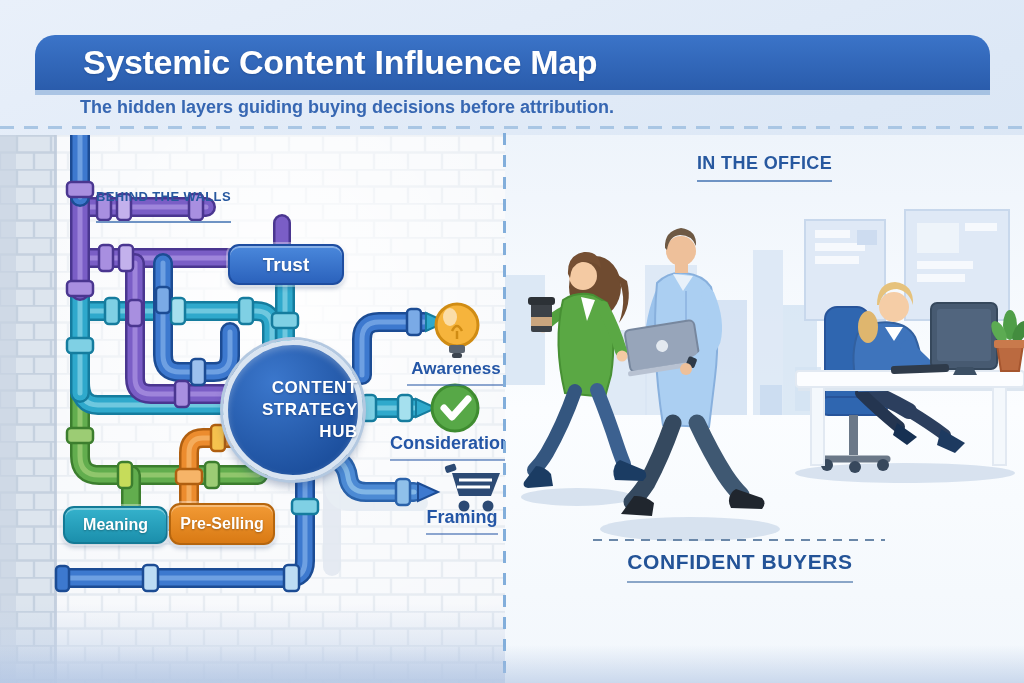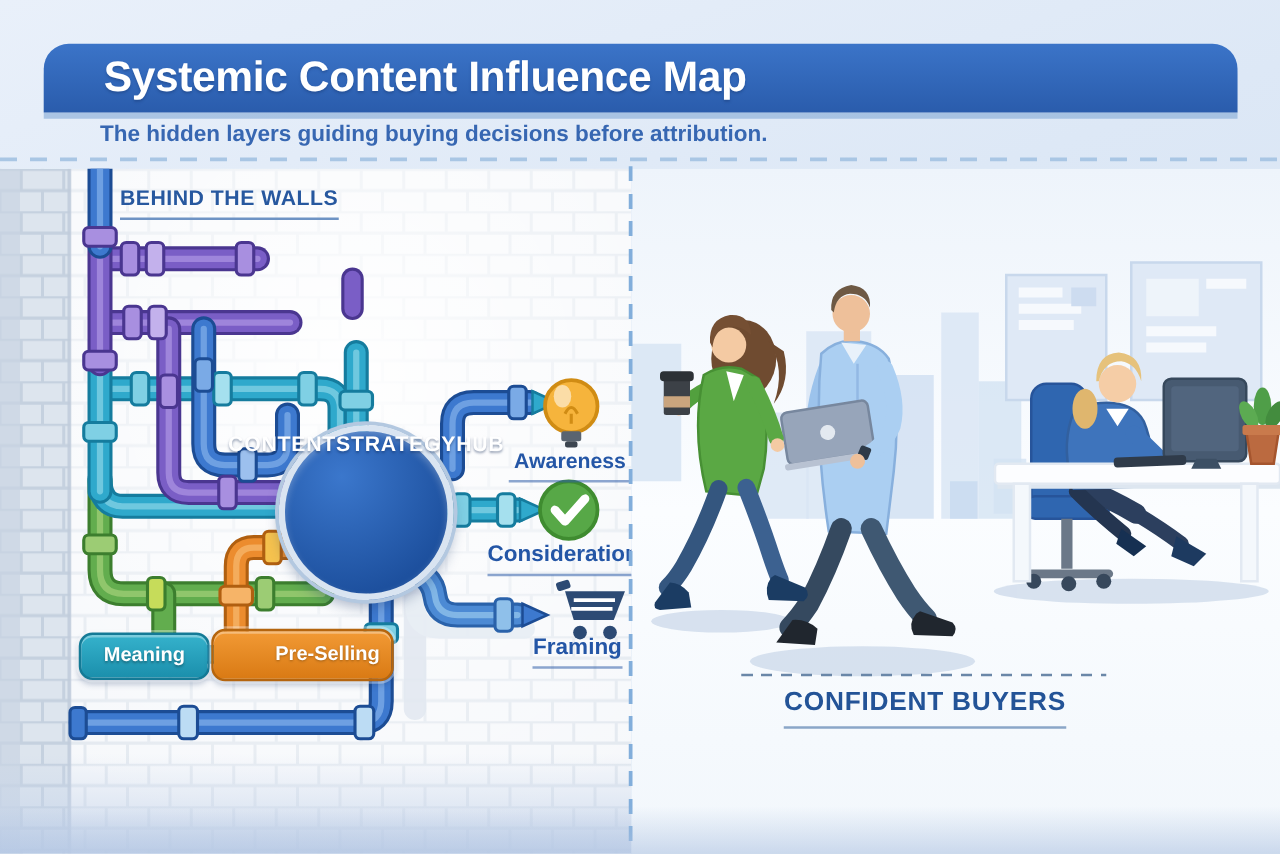--- a/index.html
+++ b/index.html
@@ -29,44 +29,44 @@
   }
   .vdash{
     position:absolute;left:503px;top:133px;width:3px;height:550px;
     background:repeating-linear-gradient(180deg,#82aedb 0 12px,transparent 12px 22px);
   }
   
   .panel-left{position:absolute;left:0;top:135px;width:505px;height:548px;}
   .panel-right{position:absolute;left:505px;top:135px;width:519px;height:548px;}
   .panel-left svg,.panel-right svg{position:absolute;left:0;top:0;}
   .section-heading{
-    position:absolute;color:#27589f;font-weight:700;font-size:17px;letter-spacing:.4px;
-    padding-bottom:5px;border-bottom:2px solid #6e93c4;white-space:nowrap;
+    position:absolute;color:#27589f;font-weight:700;font-size:13px;letter-spacing:.4px;
+    padding-bottom:17px;border-bottom:2px solid #6e93c4;white-space:nowrap;margin-top:40px;
   }
   
   .node{
     position:absolute;display:flex;align-items:center;justify-content:center;
     color:#fff;font-weight:700;border-radius:11px;
     text-shadow:0 1px 2px rgba(0,0,0,.3);
     box-shadow:0 0 0 2px rgba(255,255,255,.35),0 3px 5px rgba(30,60,110,.3),inset 0 2px 0 rgba(255,255,255,.35);
   }
   .node-pf{left:204px;top:52px;width:150px;height:36px;font-size:16px;
     background:linear-gradient(180deg,#7660c4,#4f3da0);border:2px solid #3b2c84;}
   .node-trust{left:228px;top:109px;width:112px;height:37px;font-size:19px;
     background:linear-gradient(180deg,#4a88dc,#2b62bc);border:2px solid #1e4da0;}
   .node-meaning{left:63px;top:371px;width:101px;height:34px;font-size:16px;
     background:linear-gradient(180deg,#35b2cc,#1b8fac);border:2px solid #147a96;}
   .node-presell{left:169px;top:368px;width:102px;height:38px;font-size:16px;
-    background:linear-gradient(180deg,#f29a35,#d97a14);border:2px solid #b5650e;padding-left:40px;}
+    background:linear-gradient(180deg,#f29a35,#d97a14);border:2px solid #b5650e;}
   .hub{
     position:absolute;left:223px;top:205px;width:130px;height:130px;border-radius:50%;
     background:radial-gradient(circle at 35% 28%,#3b77cc,#1d509e 75%);
     border:5px solid #d9e4f1;
     box-shadow:0 0 0 3px #b3c8e0,0 6px 10px rgba(25,55,105,.35),inset 0 3px 6px rgba(255,255,255,.25);
-    display:flex;flex-direction:row;align-items:flex-start;justify-content:center;
+    display:flex;flex-direction:column;align-items:flex-end;justify-content:center;
     color:#fff;font-weight:700;font-size:17px;letter-spacing:.6px;line-height:1.3;
     text-shadow:0 1px 2px rgba(10,35,80,.4);
   }
   .stage-label{
     position:absolute;color:#2456a6;font-weight:700;font-size:17px;text-align:center;
     padding-bottom:5px;border-bottom:2px solid rgba(50,95,170,.55);
   }
   
   .office-heading{position:absolute;top:18px;left:0;right:0;text-align:center;}
   .office-heading span{
@@ -261,20 +261,21 @@
         <rect x="445" y="330" width="11" height="7" rx="2" fill="#2c4a74" transform="rotate(-18 450 333)"></rect>
         <polygon points="452,338 500,338 491,361 459,361" fill="#2c4a74"></polygon>
         <path d="M459,345 H492 M457,352 H490" stroke="#ffffff" stroke-width="3"></path>
         <circle cx="464" cy="371" r="5.5" fill="#2c4a74"></circle>
         <circle cx="488" cy="371" r="5.5" fill="#2c4a74"></circle>
       </g>
     </svg>
 
     <div class="section-heading" style="left:96px;top:14px;">BEHIND THE WALLS</div>
 
+    <div class="node node-trust">Trust</div>
     <div class="node node-meaning">Meaning</div>
     <div class="node node-presell">Pre-Selling</div>
 
     <div class="hub">
       <span>CONTENT</span>
       <span>STRATEGY</span>
       <span>HUB</span>
     </div>
 
     <div class="stage-label" style="left:407px;top:224px;width:98px;">Awareness</div>
@@ -400,20 +401,23 @@
         <polygon points="76,162 90,165 82,186" fill="#ffffff"></polygon>
         <path d="M98,172 Q110,195 116,216" stroke="#5aa844" stroke-width="12" fill="none" stroke-linecap="round"></path>
         <circle cx="117" cy="221" r="5.5" fill="#f4caa3"></circle>
         <path d="M92,255 Q104,285 112,310 Q116,322 119,329" stroke="#3c6190" stroke-width="14" fill="none" stroke-linecap="round"></path>
         <path d="M70,256 Q58,290 42,318 Q36,328 29,335" stroke="#34567f" stroke-width="14" fill="none" stroke-linecap="round"></path>
         <path d="M115,325 L139,335 Q144,341 138,346 L110,345 Q106,335 112,327 Z" fill="#1b3c63"></path>
         <path d="M31,331 L19,347 Q17,352 23,353 L48,351 L46,339 Q39,331 31,331 Z" fill="#1b3c63"></path>
       </g>
     </svg>
 
+    <div class="office-heading">
+      <span>IN THE OFFICE</span>
+    </div>
 
     <div class="buyers-dash"></div>
     <div class="buyers">
       <span>CONFIDENT BUYERS</span>
     </div>
   </div>
 
   <div class="vdash"></div>
   <div class="bottom-tint"></div>
 </div>

